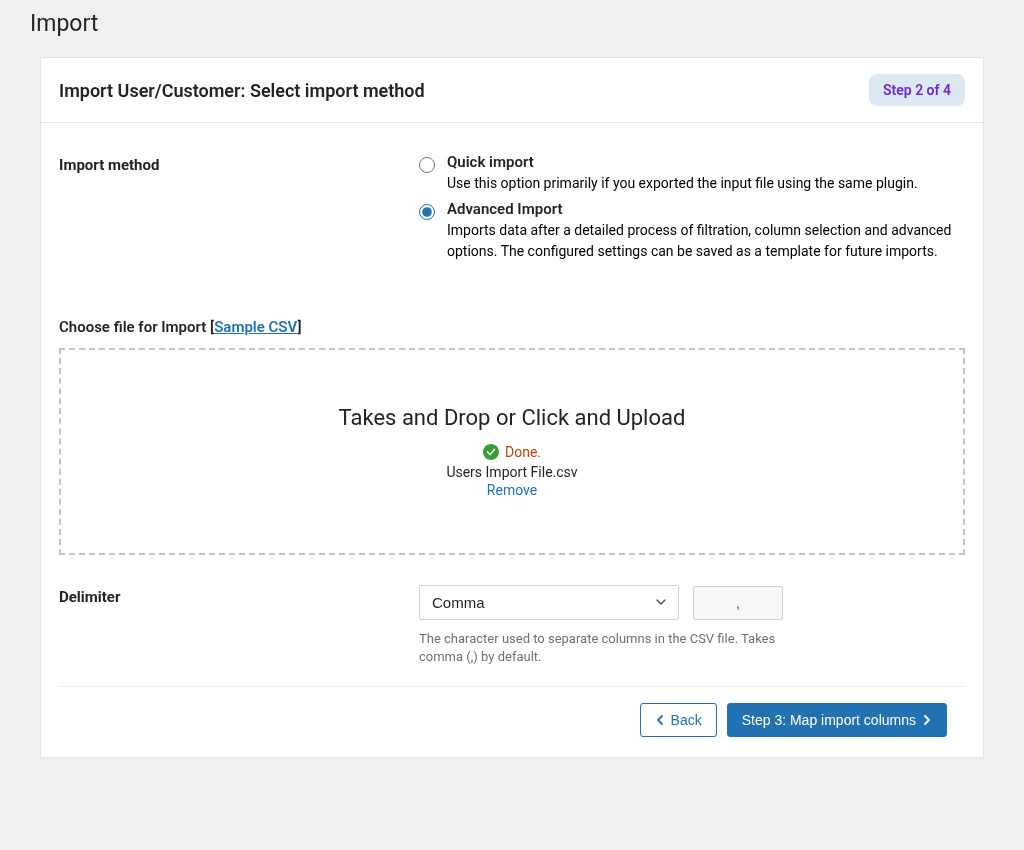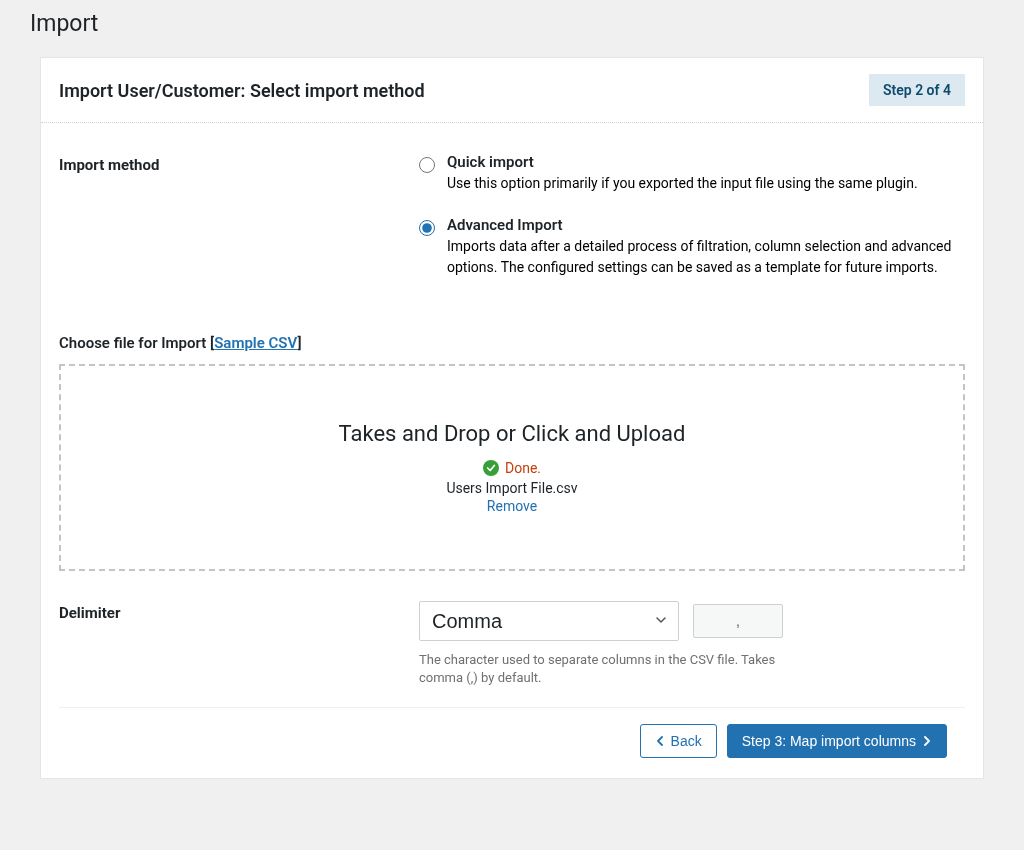--- a/index.html
+++ b/index.html
@@ -31,24 +31,24 @@
       padding: 16px 18px;
       border-bottom: 1px dotted #d0d0d0;
     }
     .card-header-title {
       font-size: 18px;
       font-weight: 600;
       color: #1d2327;
     }
     .step-badge {
       background: #dde9f1;
-      color: #0c4a6e;
+      color: #6d28d9;
       font-weight: 600;
       padding: 8px 14px;
-      border-radius: 0;
+      border-radius: 8px;
       font-size: 14px;
     }
     .card-body {
       padding: 30px 18px 20px 18px;
     }
     .form-row {
       display: flex;
       margin-bottom: 40px;
     }
     .label-col {
@@ -58,21 +58,21 @@
       font-weight: 700;
       color: #1d2327;
       padding-top: 3px;
     }
     .field-col {
       flex: 1;
     }
     .radio-option {
       display: flex;
       align-items: flex-start;
-      margin-bottom: 22px;
+      margin-bottom: 6px;
     }
     .radio-option:last-child { margin-bottom: 16px; }
     .radio-input {
       margin-top: 4px;
       margin-right: 12px;
       width: 16px;
       height: 16px;
       accent-color: #2271b1;
       flex-shrink: 0;
     }
@@ -144,21 +144,21 @@
       text-decoration: none;
       cursor: pointer;
     }
     .select-wrap {
       position: relative;
       display: inline-block;
     }
     .select-input {
       width: 260px;
       padding: 8px 36px 8px 12px;
-      font-size: 20px;
+      font-size: 15px;
       border: 1px solid #d0d0d0;
       border-radius: 2px;
       background: #fff;
       appearance: none;
       -webkit-appearance: none;
       color: #1d2327;
       cursor: pointer;
     }
     .select-chevron {
       position: absolute;

